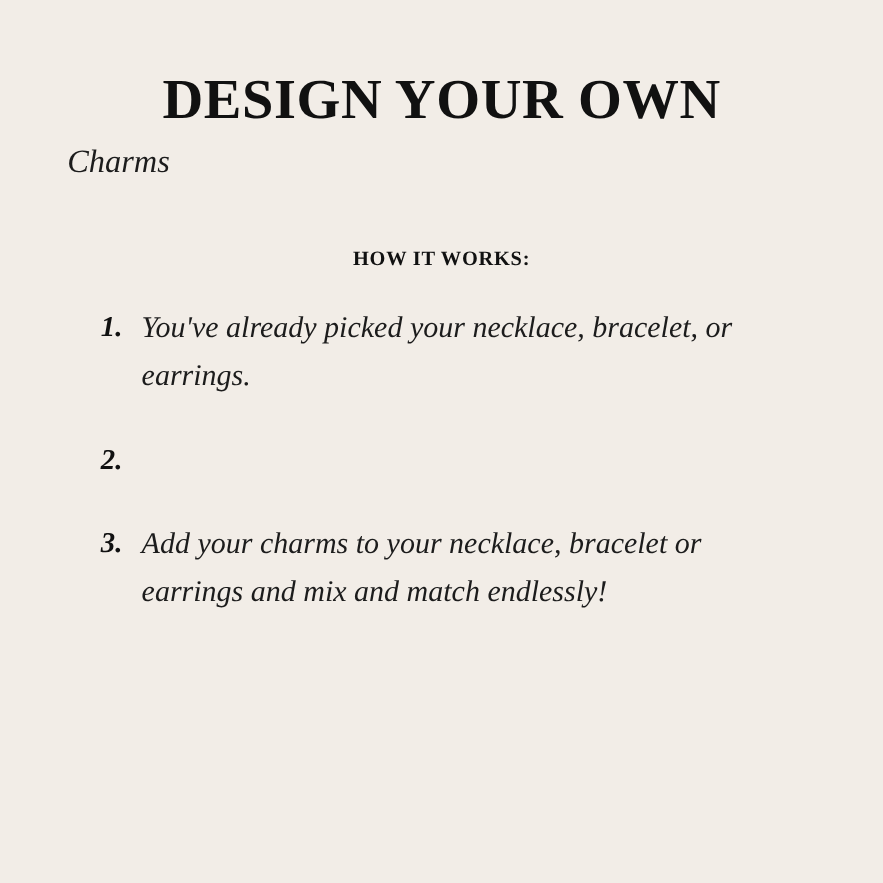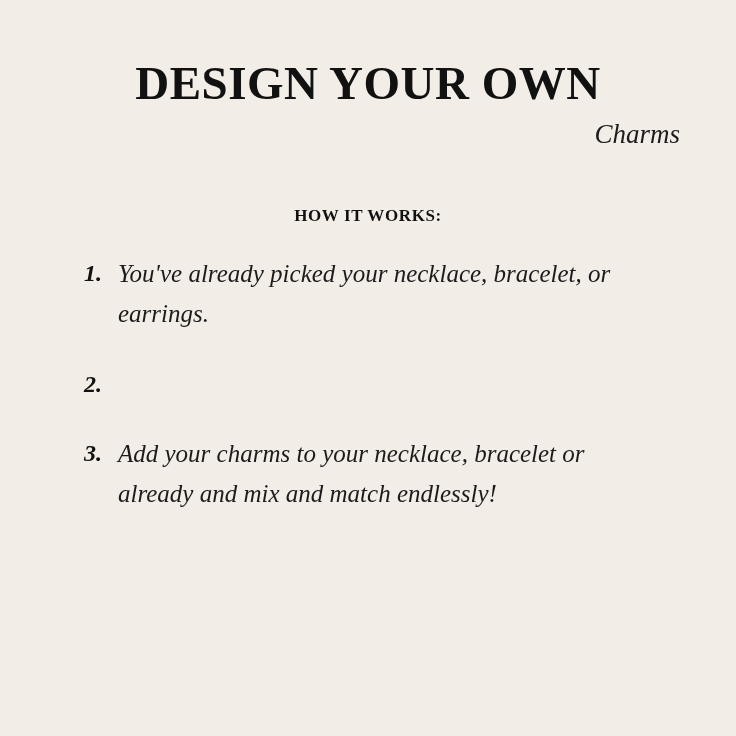--- a/index.html
+++ b/index.html
@@ -25,21 +25,21 @@
     text-align: center;
     font-family: "Liberation Serif", serif;
     font-weight: bold;
     font-size: 47px;
     letter-spacing: 0.5px;
     line-height: 1.1;
     margin: 12px 0 0 0;
     color: #111;
   }
   .subtitle {
-    text-align: right;
+    text-align: left;
     font-family: "Liberation Serif", serif;
     font-style: italic;
     font-size: 27px;
     margin: 9px 0 0 0;
     color: #1c1c1c;
   }
   .howitworks {
     text-align: center;
     font-family: "Liberation Serif", serif;
     font-weight: bold;
@@ -92,18 +92,18 @@
       <div class="step-num">1.</div>
       <div class="step-text">You've already picked your necklace, bracelet, or earrings.</div>
     </div>
 
     <div class="step">
       <div class="step-num">2.</div>
     </div>
 
     <div class="step">
       <div class="step-num">3.</div>
-      <div class="step-text">Add your charms to your necklace, bracelet or already and mix and match endlessly!</div>
+      <div class="step-text">Add your charms to your necklace, bracelet or earrings and mix and match endlessly!</div>
     </div>
 
   </div>
 
 </div>
 
 </body></html>

